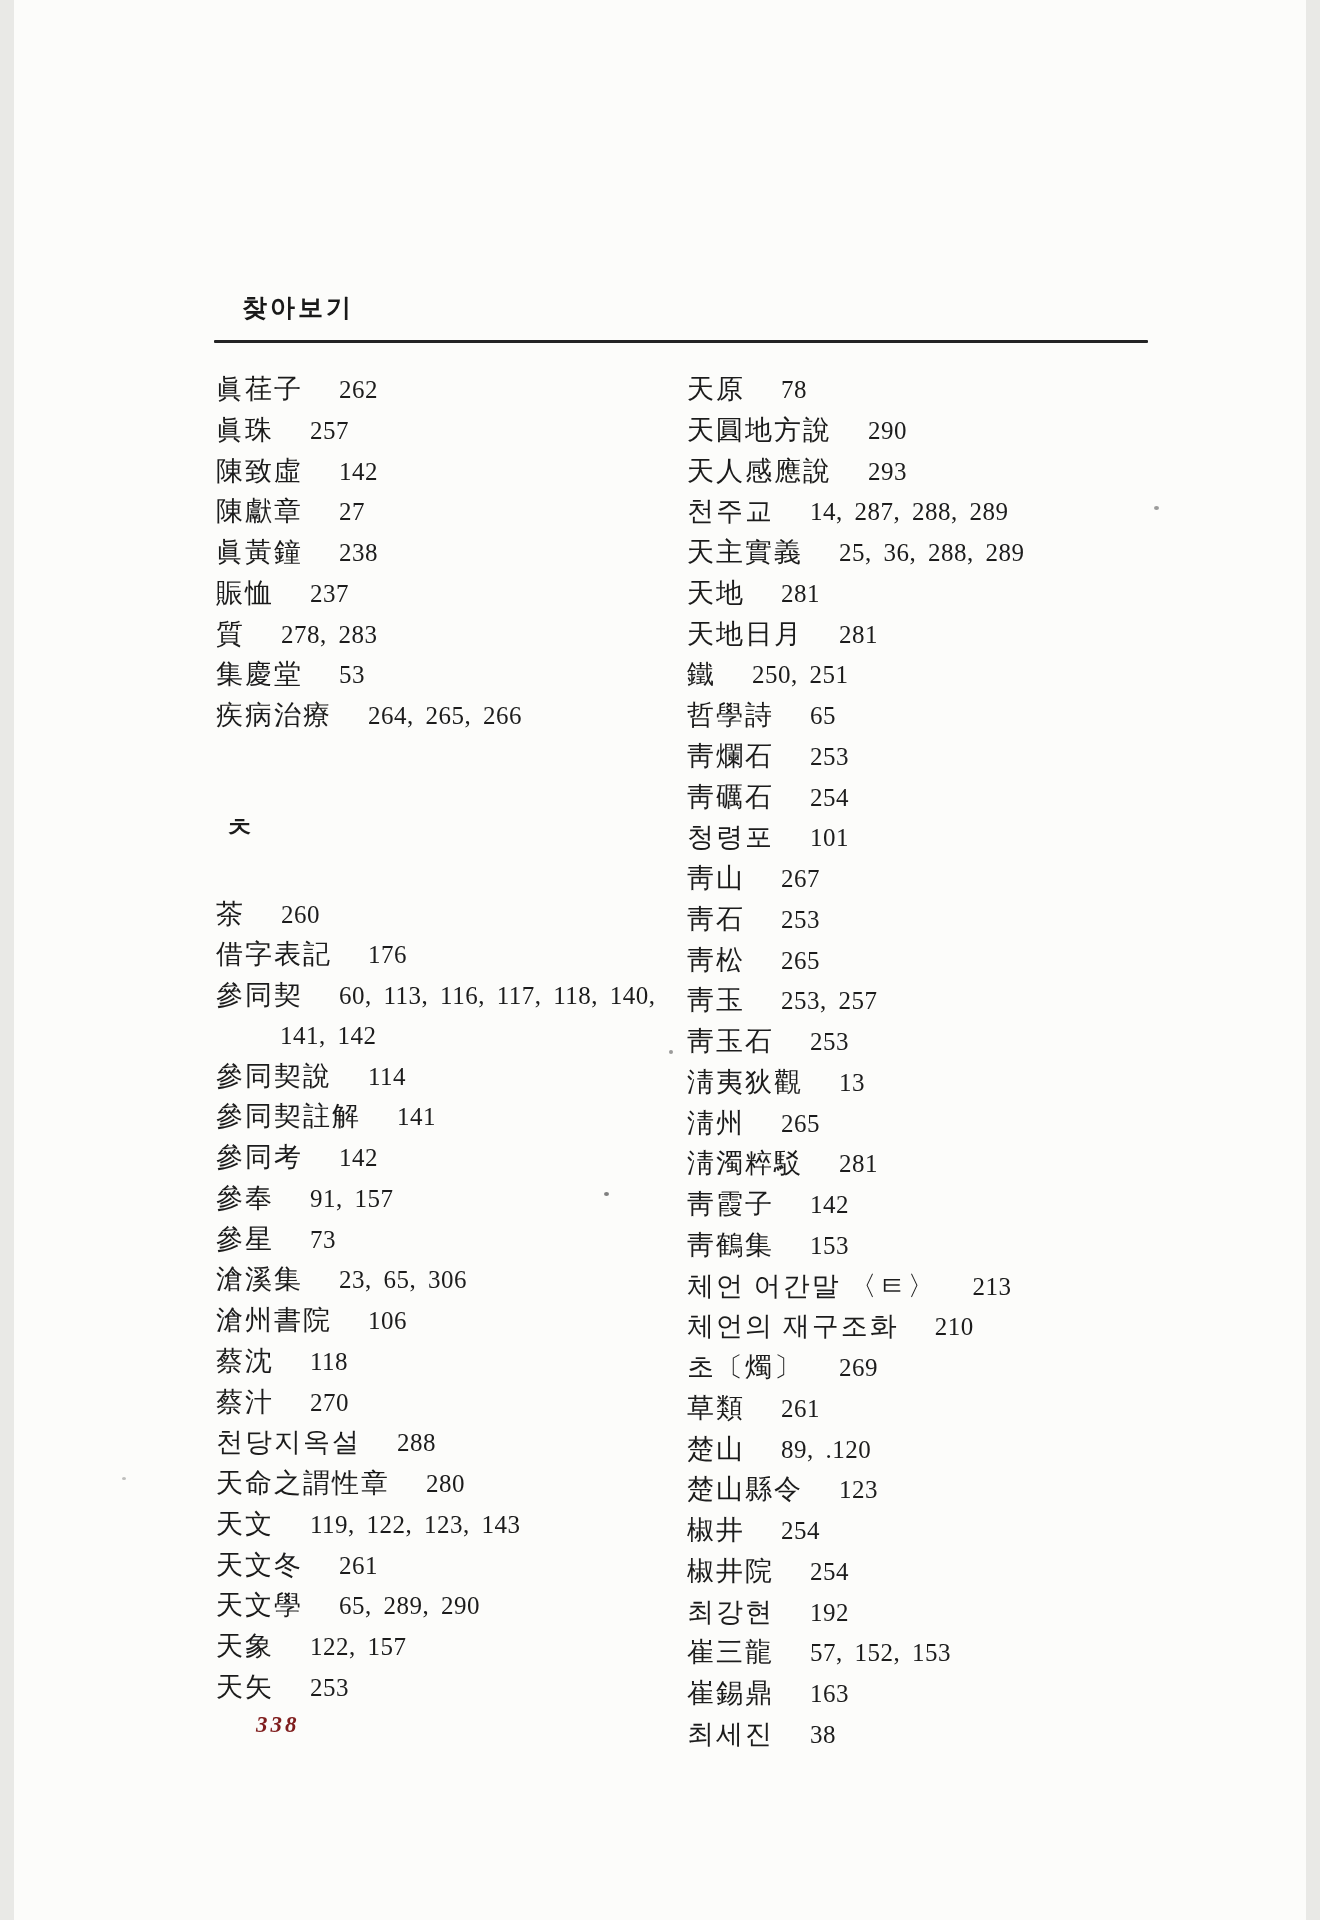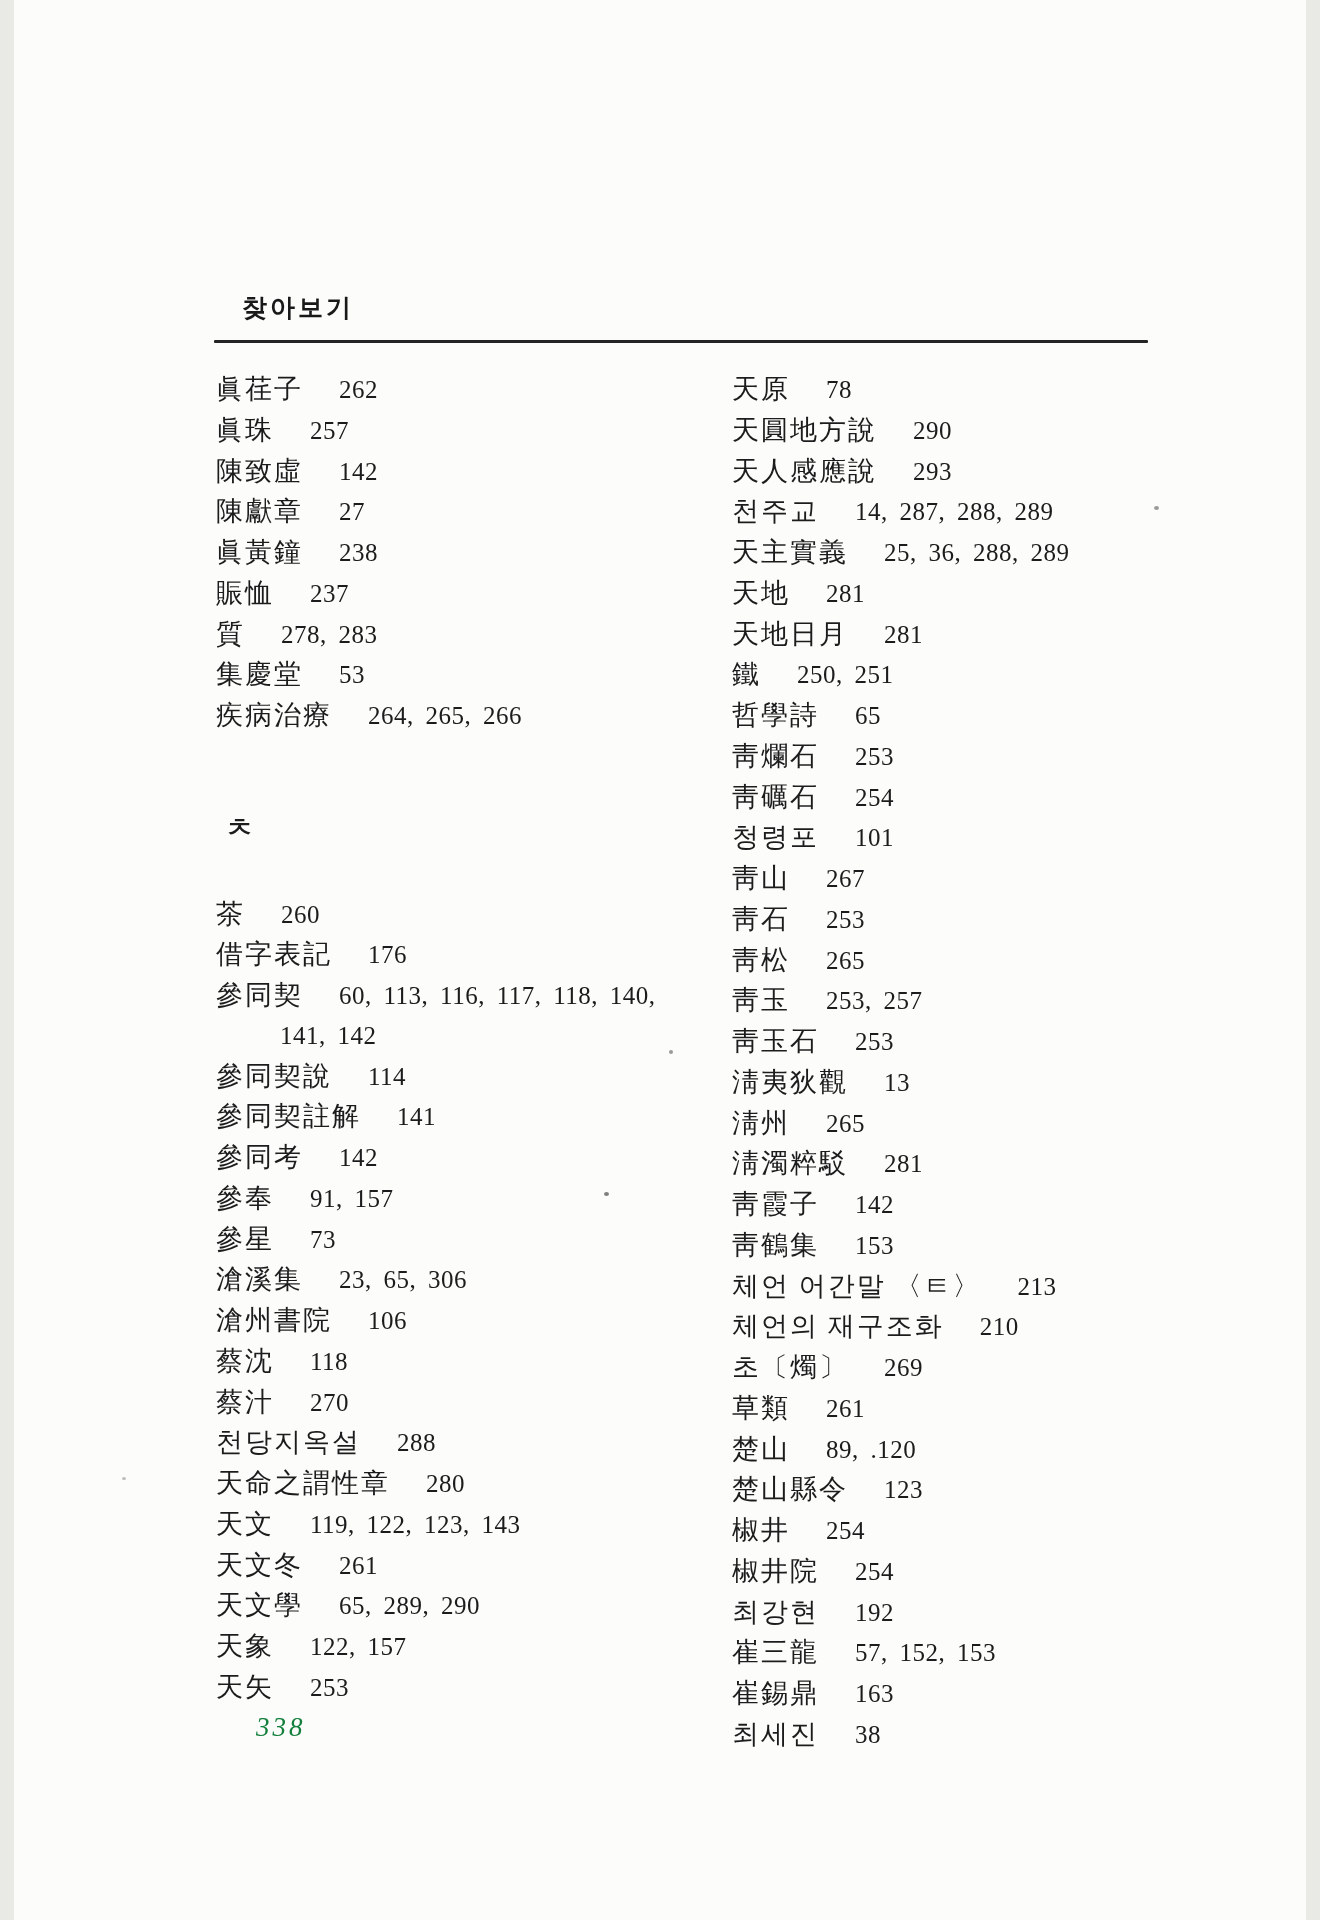--- a/index.html
+++ b/index.html
@@ -35,21 +35,21 @@
     width: 934px;
     height: 3px;
     background: #242424;
     border-radius: 1px;
   }
   .col {
     position: absolute;
     top: 371px;
   }
   .col-left  { left: 186px; width: 458px; margin-left: 16px; }
-  .col-right { left: 718px; width: 450px; }
+  .col-right { left: 673px; width: 450px; }
   .entry {
     line-height: 36.75px;
     padding-left: 64px;
     text-indent: -64px;
     white-space: normal;
   }
   .term {
     font-size: 27px;
     letter-spacing: 2px;
     margin-right: 36px;
@@ -67,25 +67,25 @@
     padding-left: 10px;
     font-size: 27px;
     font-weight: 600;
     letter-spacing: 1px;
     font-family: "Liberation Sans", "DejaVu Sans", sans-serif;
   }
   .page-number {
     position: absolute;
     left: 242px;
     top: 1712px;
-    font-size: 27px;
-    font-weight: 400;
+    font-size: 23px;
+    font-weight: 700;
     font-style: italic;
     letter-spacing: 3px;
-    color: #15803d;
+    color: #7f1d1d;
   }
   .speck {
     position: absolute;
     background: #4a4a4a;
     border-radius: 50%;
     opacity: 0.55;
   }
   .speck-1 { left: 1140px; top: 506px;  width: 5px; height: 4px; }
   .speck-2 { left: 655px;  top: 1050px; width: 4px; height: 4px; }
   .speck-3 { left: 590px;  top: 1192px; width: 5px; height: 4px; opacity: 0.7; }

